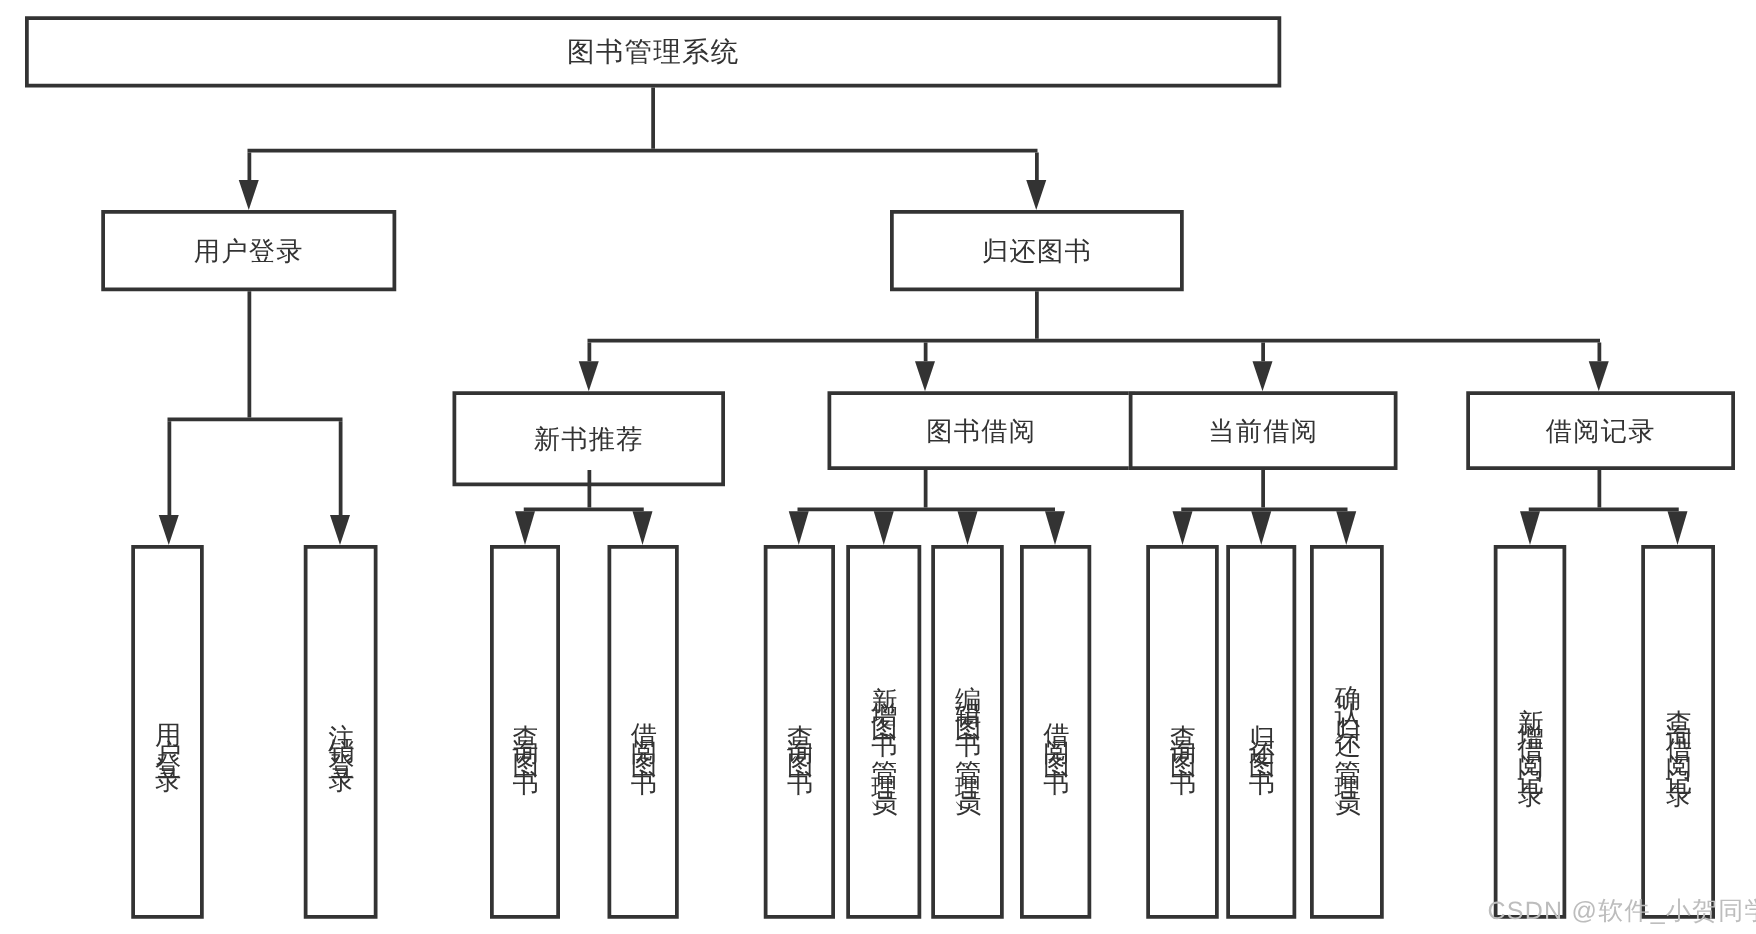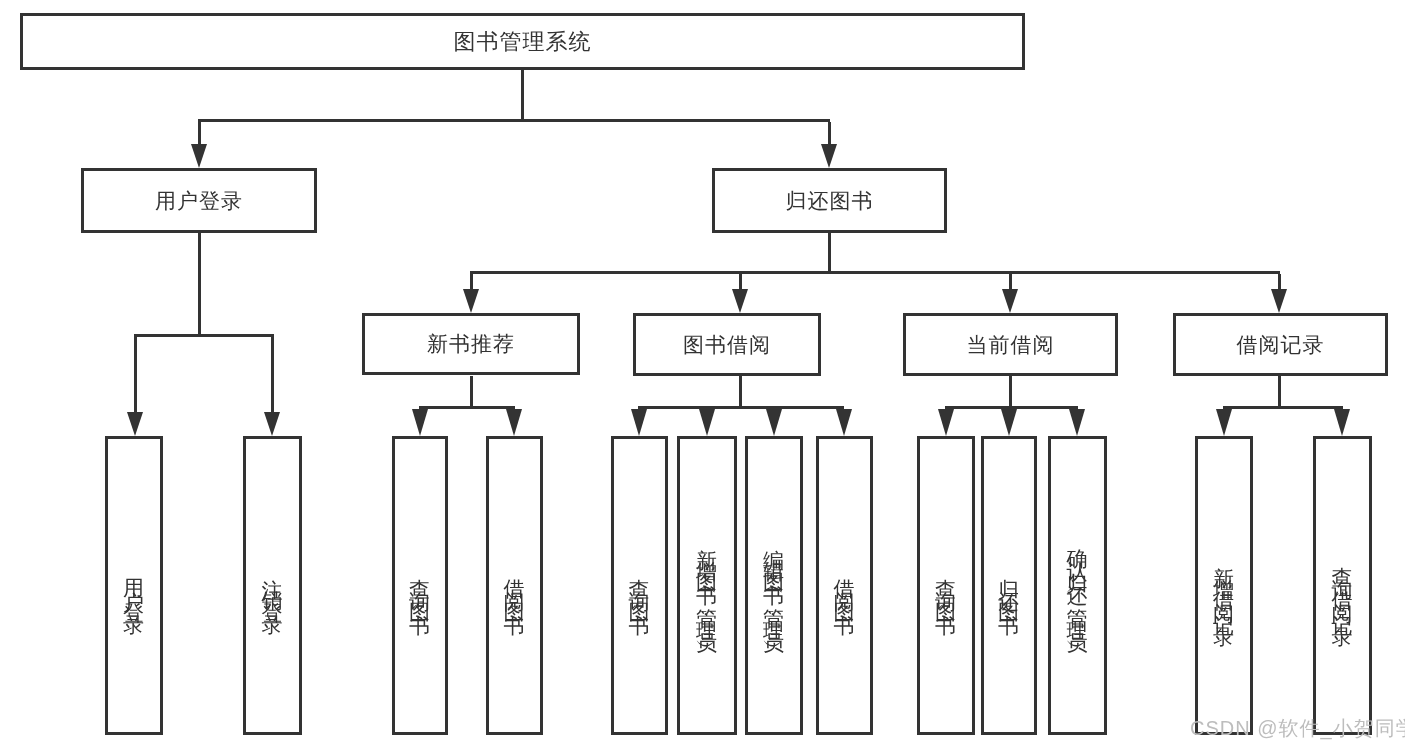--- a/index.html
+++ b/index.html
@@ -69,24 +69,24 @@
     <span>图书管理系统</span>
   </div>
 
   <div class="box h-box" style="left:81px; top:168px; width:236px; height:65px;">
     <span>用户登录</span>
   </div>
   <div class="box h-box" style="left:712px; top:168px; width:235px; height:65px;">
     <span>归还图书</span>
   </div>
 
-  <div class="box h-box" style="left:362px; top:313px; width:218px; height:62px;">
+  <div class="box h-box" style="left:362px; top:313px; width:218px; height:76px;">
     <span>新书推荐</span>
   </div>
-  <div class="box h-box" style="left:633px; top:313px; width:188px; height:63px;">
+  <div class="box h-box" style="left:662px; top:313px; width:246px; height:63px;">
     <span>图书借阅</span>
   </div>
   <div class="box h-box" style="left:903px; top:313px; width:215px; height:63px;">
     <span>当前借阅</span>
   </div>
   <div class="box h-box" style="left:1173px; top:313px; width:215px; height:63px;">
     <span>借阅记录</span>
   </div>
 
   <div class="box v-box" style="left:105px; top:436px; width:58px; height:299px;">

